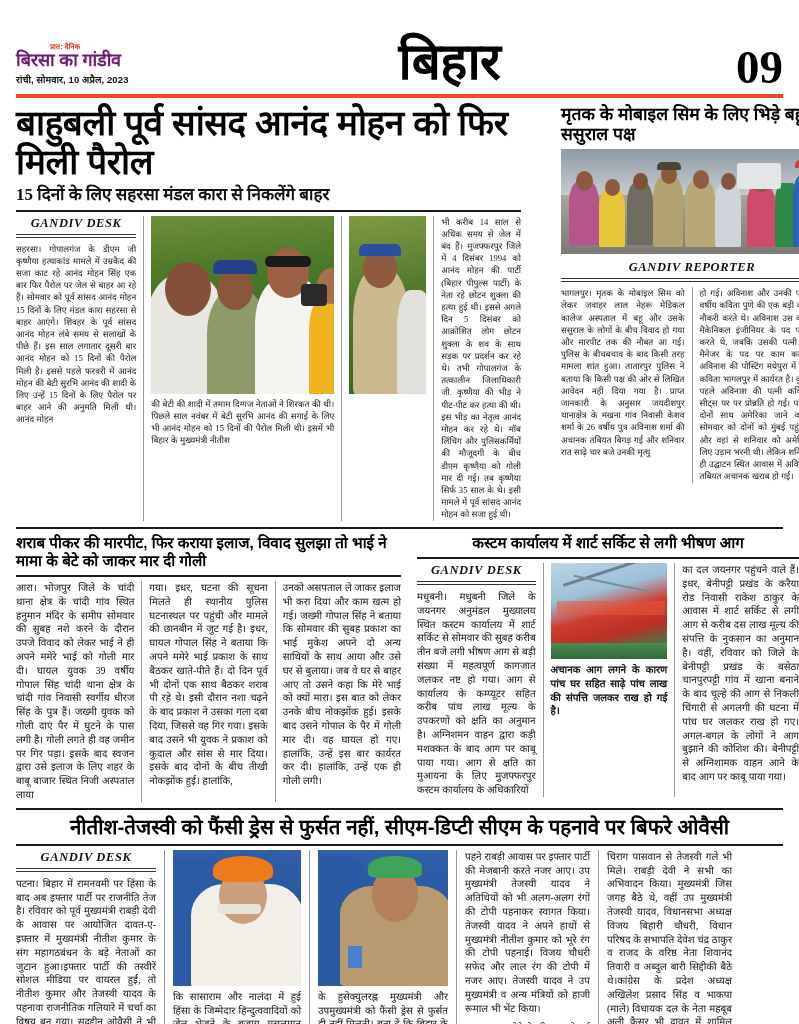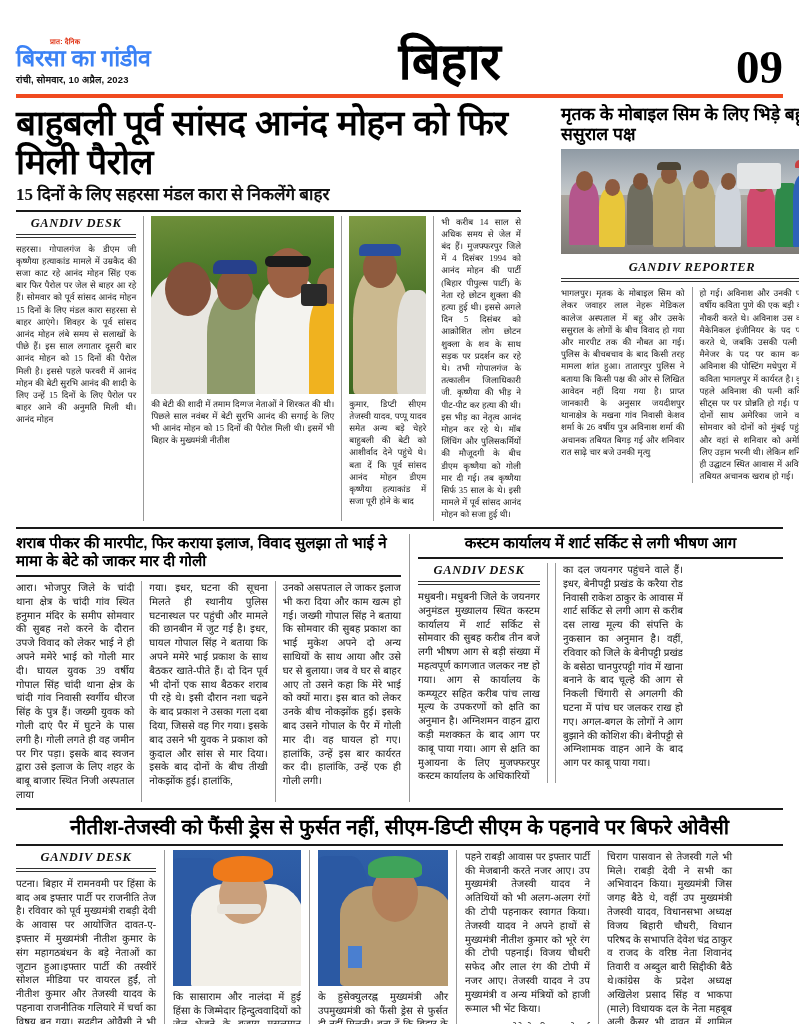--- a/index.html
+++ b/index.html
@@ -43,25 +43,25 @@
     font-size: 7px;
     font-weight: bold;
     color: #e03010;
     letter-spacing: .2px;
     margin-left: 34px;
     line-height: 1;
     margin-bottom: 1px;
   }
   .brand-name {
     font-family: "Liberation Sans", sans-serif;
-    font-size: 23px;
+    font-size: 18px;
     font-weight: bold;
     letter-spacing: -0.2px;
     line-height: 1.05;
-    color: #3b82f6;
+    color: #701a75;
   }
   .brand-date {
     font-family: "Liberation Sans", sans-serif;
     font-size: 9.5px;
     font-weight: bold;
     color: #111;
     margin-top: 3px;
     letter-spacing: .1px;
   }
   .section-title {
@@ -240,21 +240,20 @@
         <div class="vrule"></div>
 
         <div class="col" style="width:82px;">
           <div class="photo" style="height:178px;">
             <div class="sky" style="height:100%;background:linear-gradient(170deg,#7f9a44 0%,#51782c 45%,#3a661f 100%);"></div>
             <div class="blob" style="left:4px;top:52px;width:56px;height:126px;background:#cbb98f;border-radius:40% 40% 5% 5%;"></div>
             <div class="head" style="left:14px;top:32px;width:34px;height:40px;background:#8f5b3e;"></div>
             <div style="position:absolute;left:10px;top:28px;width:42px;height:12px;background:#2a4fa0;border-radius:6px 6px 2px 2px;"></div>
             <div class="blob" style="left:48px;top:74px;width:36px;height:104px;background:#e2e0da;border-radius:36% 36% 5% 5%;"></div>
           </div>
-          <div class="body-txt" style="margin-top:4px;">कुमार, डिप्टी सीएम तेजस्वी यादव, पप्पू यादव समेत अन्य बड़े चेहरे बाहुबली की बेटी को आशीर्वाद देने पहुंचे थे। बता दें कि पूर्व सांसद आनंद मोहन डीएम कृष्णैया हत्याकांड में सजा पूरी होने के बाद</div>
         </div>
         <div class="vrule"></div>
 
         <div class="col" style="width:85px;">
           <div class="body-txt">भी करीब 14 साल से अधिक समय से जेल में बंद हैं। मुजफ्फरपुर जिले में 4 दिसंबर 1994 को आनंद मोहन की पार्टी (बिहार पीपुल्स पार्टी) के नेता रहे छोटन शुक्ला की हत्या हुई थी। इससे अगले दिन 5 दिसंबर को आक्रोशित लोग छोटन शुक्ला के शव के साथ सड़क पर प्रदर्शन कर रहे थे। तभी गोपालगंज के तत्कालीन जिलाधिकारी जी. कृष्णैया की भीड़ ने पीट-पीट कर हत्या की थी। इस भीड़ का नेतृत्व आनंद मोहन कर रहे थे। मॉब लिंचिंग और पुलिसकर्मियों की मौजूदगी के बीच डीएम कृष्णैया को गोली मार दी गई। तब कृष्णैया सिर्फ 35 साल के थे। इसी मामले में पूर्व सांसद आनंद मोहन को सजा हुई थी।</div>
         </div>
       </div>
     </div>
 
     <div class="vrule"></div>
@@ -329,20 +328,30 @@
     <div class="s2-right">
       <div class="hl s2-headline" style="text-align:center;">कस्टम कार्यालय में शार्ट सर्किट से लगी भीषण आग</div>
       <div class="s1-hr"></div>
       <div class="s2-cols">
         <div class="col" style="width:122px;">
           <div class="byline">GANDIV DESK</div>
           <div class="byline-rule"></div>
           <div class="body-txt small">मधुबनी। मधुबनी जिले के जयनगर अनुमंडल मुख्यालय स्थित कस्टम कार्यालय में शार्ट सर्किट से सोमवार की सुबह करीब तीन बजे लगी भीषण आग से बड़ी संख्या में महत्वपूर्ण कागजात जलकर नष्ट हो गया। आग से कार्यालय के कम्प्यूटर सहित करीब पांच लाख मूल्य के उपकरणों को क्षति का अनुमान है। अग्निशमन वाहन द्वारा कड़ी मशक्कत के बाद आग पर काबू पाया गया। आग से क्षति का मुआयना के लिए मुजफ्फरपुर कस्टम कार्यालय के अधिकारियों</div>
         </div>
         <div class="vrule"></div>
+        <div class="col" style="width:120px;">
+          <div class="photo" style="height:96px;">
+            <div class="sky" style="height:100%;background:linear-gradient(165deg,#bcd3e4 0%,#9dc0d8 32%,#cf3b2f 52%,#b93026 70%,#3f7f4a 88%,#2e6b3c 100%);"></div>
+            <div style="position:absolute;left:10px;top:6px;width:96px;height:3px;background:#6b7f8c;transform:rotate(-18deg);"></div>
+            <div style="position:absolute;left:22px;top:20px;width:80px;height:2px;background:#7b8d99;transform:rotate(12deg);"></div>
+            <div style="position:absolute;left:6px;top:38px;width:108px;height:14px;background:rgba(230,90,60,.55);"></div>
+            <div style="position:absolute;left:0;bottom:0;width:100%;height:16px;background:linear-gradient(180deg,#4e8a52,#2f6a3a);"></div>
+          </div>
+          <div class="body-txt small" style="margin-top:4px;font-weight:bold;">अचानक आग लगने के कारण पांच घर सहित साढ़े पांच लाख की संपत्ति जलकर राख हो गई है।</div>
+        </div>
         <div class="vrule"></div>
         <div class="col" style="width:120px;">
           <div class="body-txt small">का दल जयनगर पहुंचने वाले हैं। इधर, बेनीपट्टी प्रखंड के करैया रोड निवासी राकेश ठाकुर के आवास में शार्ट सर्किट से लगी आग से करीब दस लाख मूल्य की संपत्ति के नुकसान का अनुमान है। वहीं, रविवार को जिले के बेनीपट्टी प्रखंड के बसेठा चानपुरपट्टी गांव में खाना बनाने के बाद चूल्हे की आग से निकली चिंगारी से अगलगी की घटना में पांच घर जलकर राख हो गए। अगल-बगल के लोगों ने आग बुझाने की कोशिश की। बेनीपट्टी से अग्निशामक वाहन आने के बाद आग पर काबू पाया गया।</div>
         </div>
       </div>
     </div>
   </div>
 
   <div class="divider-thick"></div>
 

